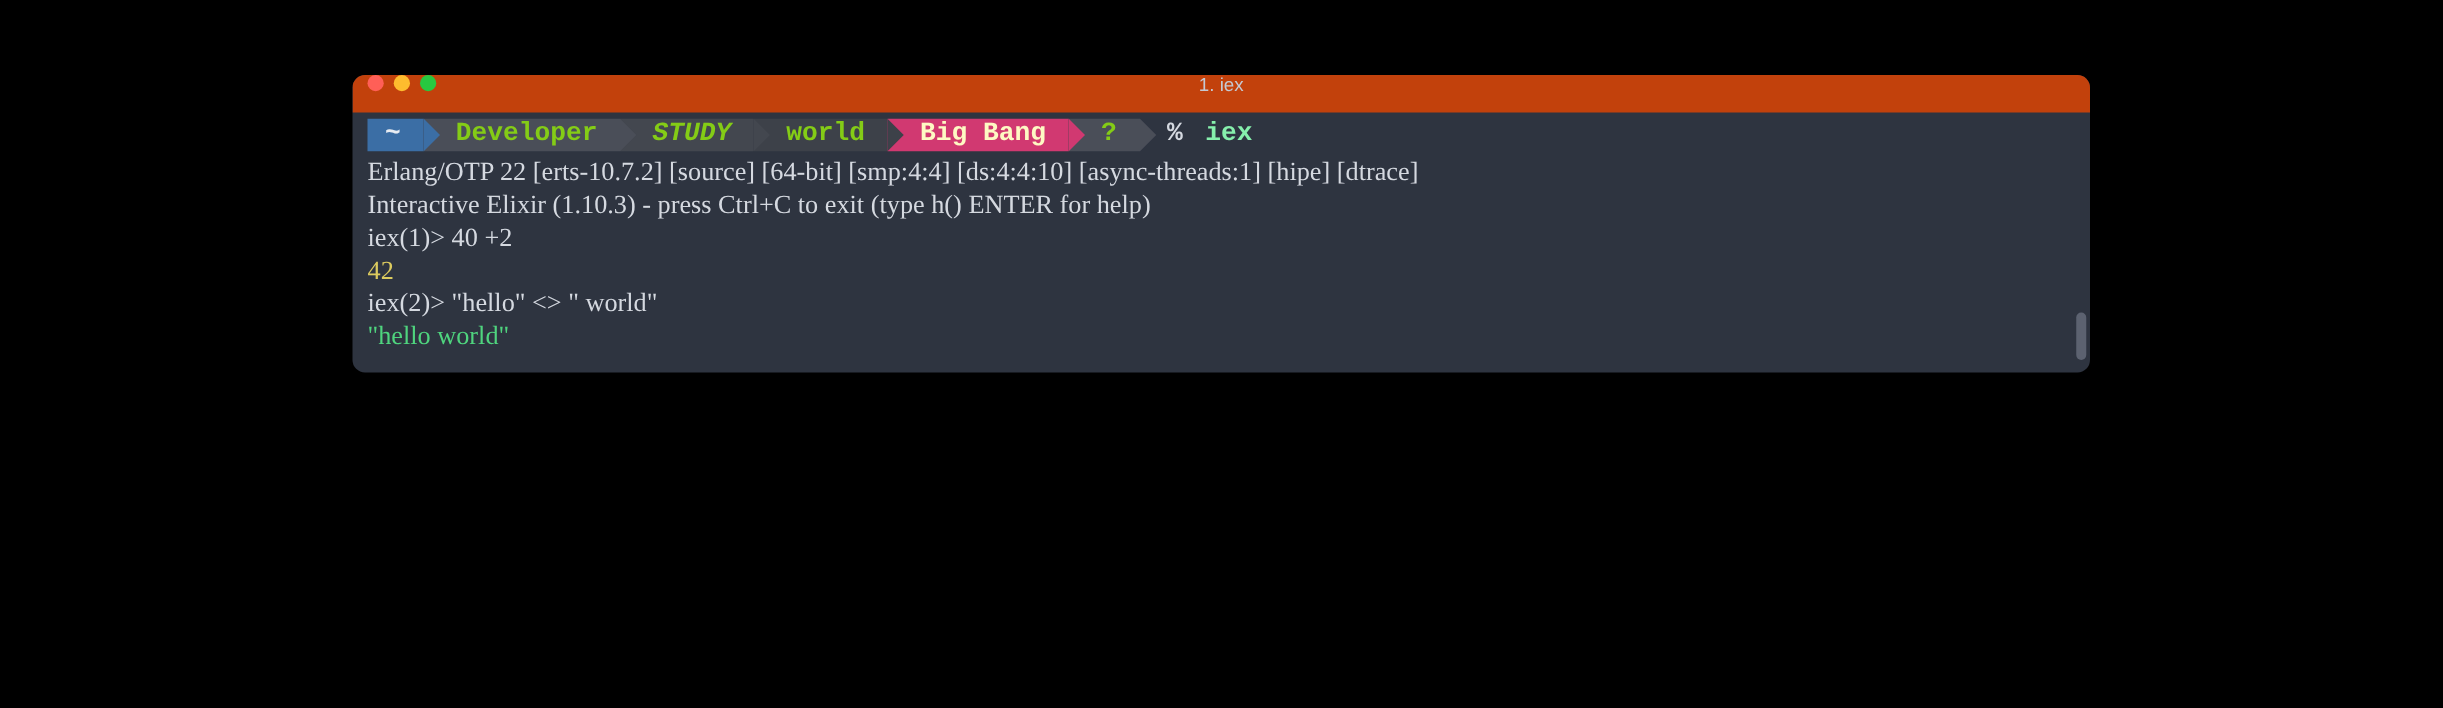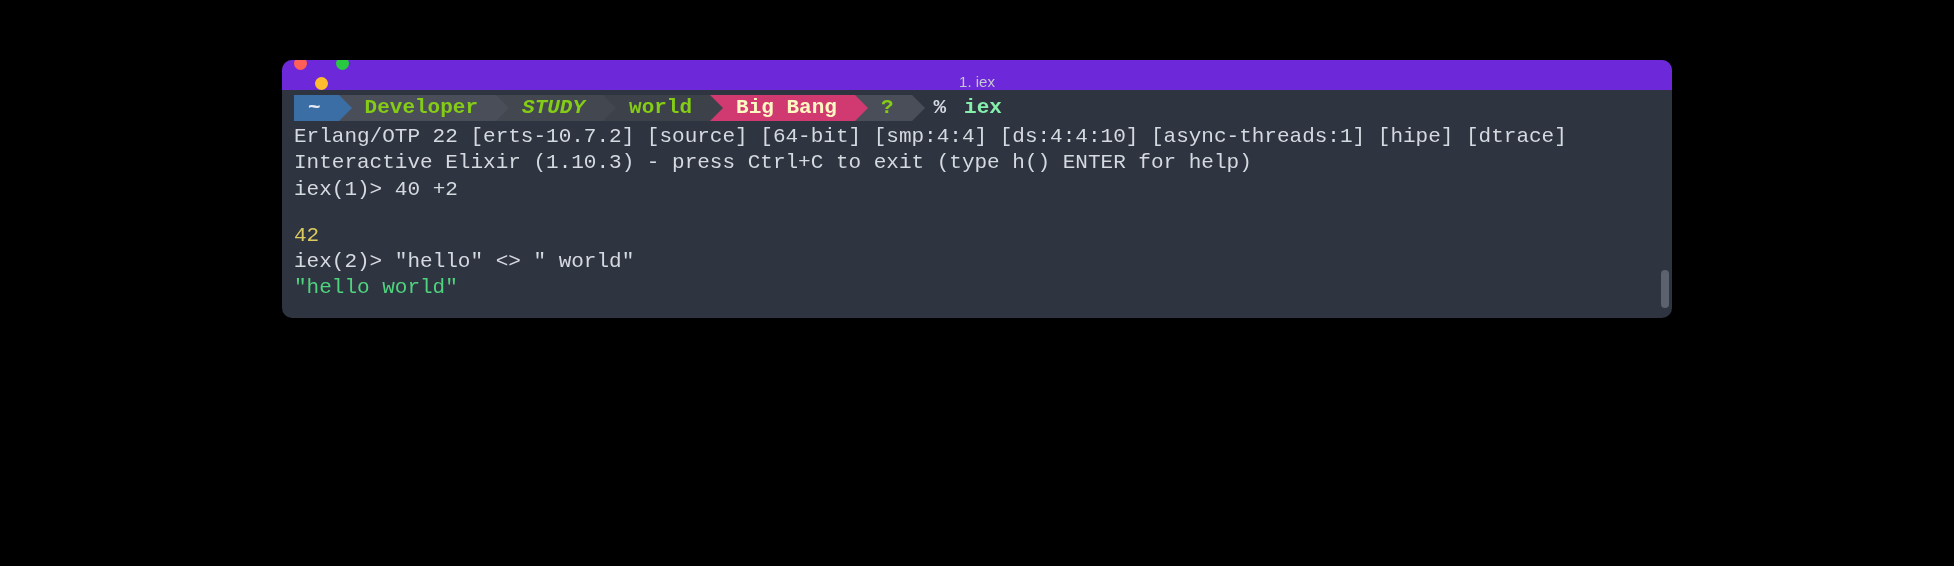--- a/index.html
+++ b/index.html
@@ -22,23 +22,23 @@
     .terminal-window {
       width: 1390px;
       background: #2e3440;
       border-radius: 10px;
       overflow: hidden;
       box-shadow: 0 20px 60px rgba(0,0,0,0.5);
     }
     
     .titlebar {
       height: 30px;
-      background: #6d28d9;
-      display: flex;
-      align-items: flex-end;
+      background: #c2410c;
+      display: flex;
+      align-items: flex-start;
       padding: 0 12px;
       position: relative;
     }
     
     .traffic-lights {
       display: flex;
       gap: 8px;
     }
     
     .light {
@@ -137,23 +137,24 @@
       display: flex;
       gap: 18px;
       font-weight: bold;
     }
     
     .percent { color: #d5d9e0; }
     .cmd { color: #86efac; }
     
     .line {
       white-space: pre;
-    }
-    
-    .yellow { color: #dccb5f; margin-top: 20px; }
+      font-family: Liberation Serif, serif;
+    }
+    
+    .yellow { color: #dccb5f; }
     .green { color: #4fd47e; }
     
     .cursor {
       display: inline-block;
       width: 12px;
       height: 22px;
       background: #a9aeb8;
       vertical-align: text-bottom;
       margin-left: 2px;
     }

